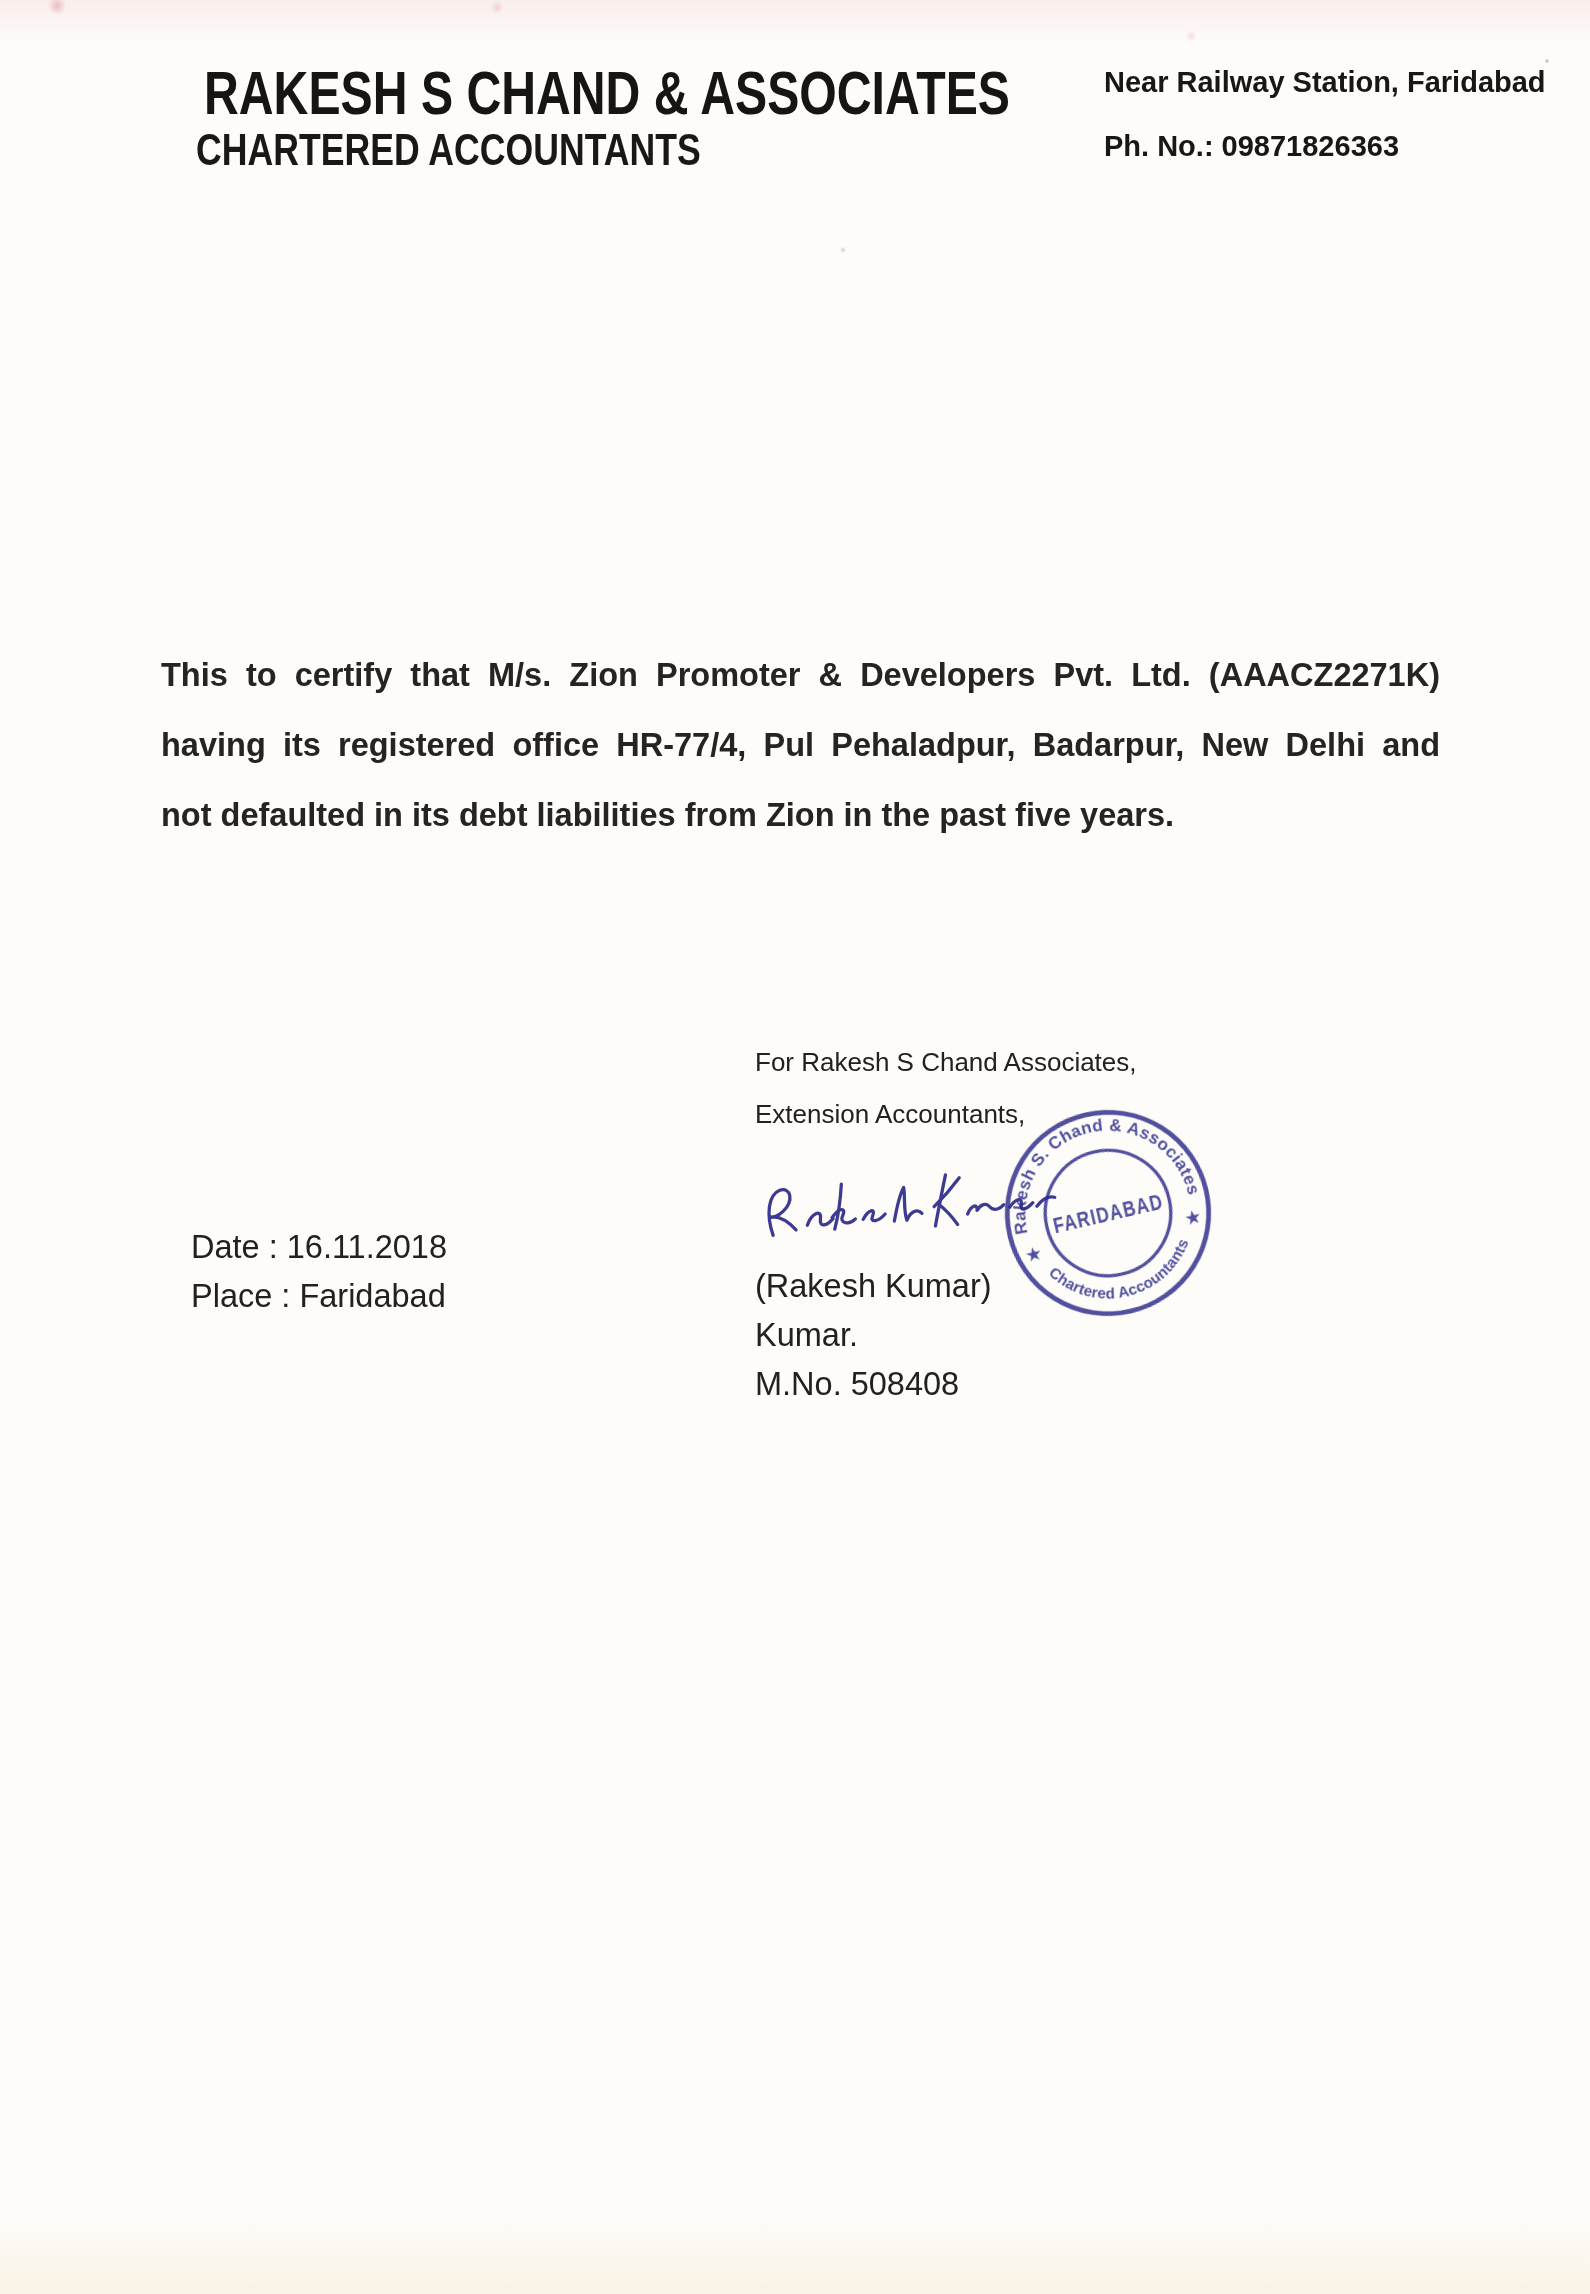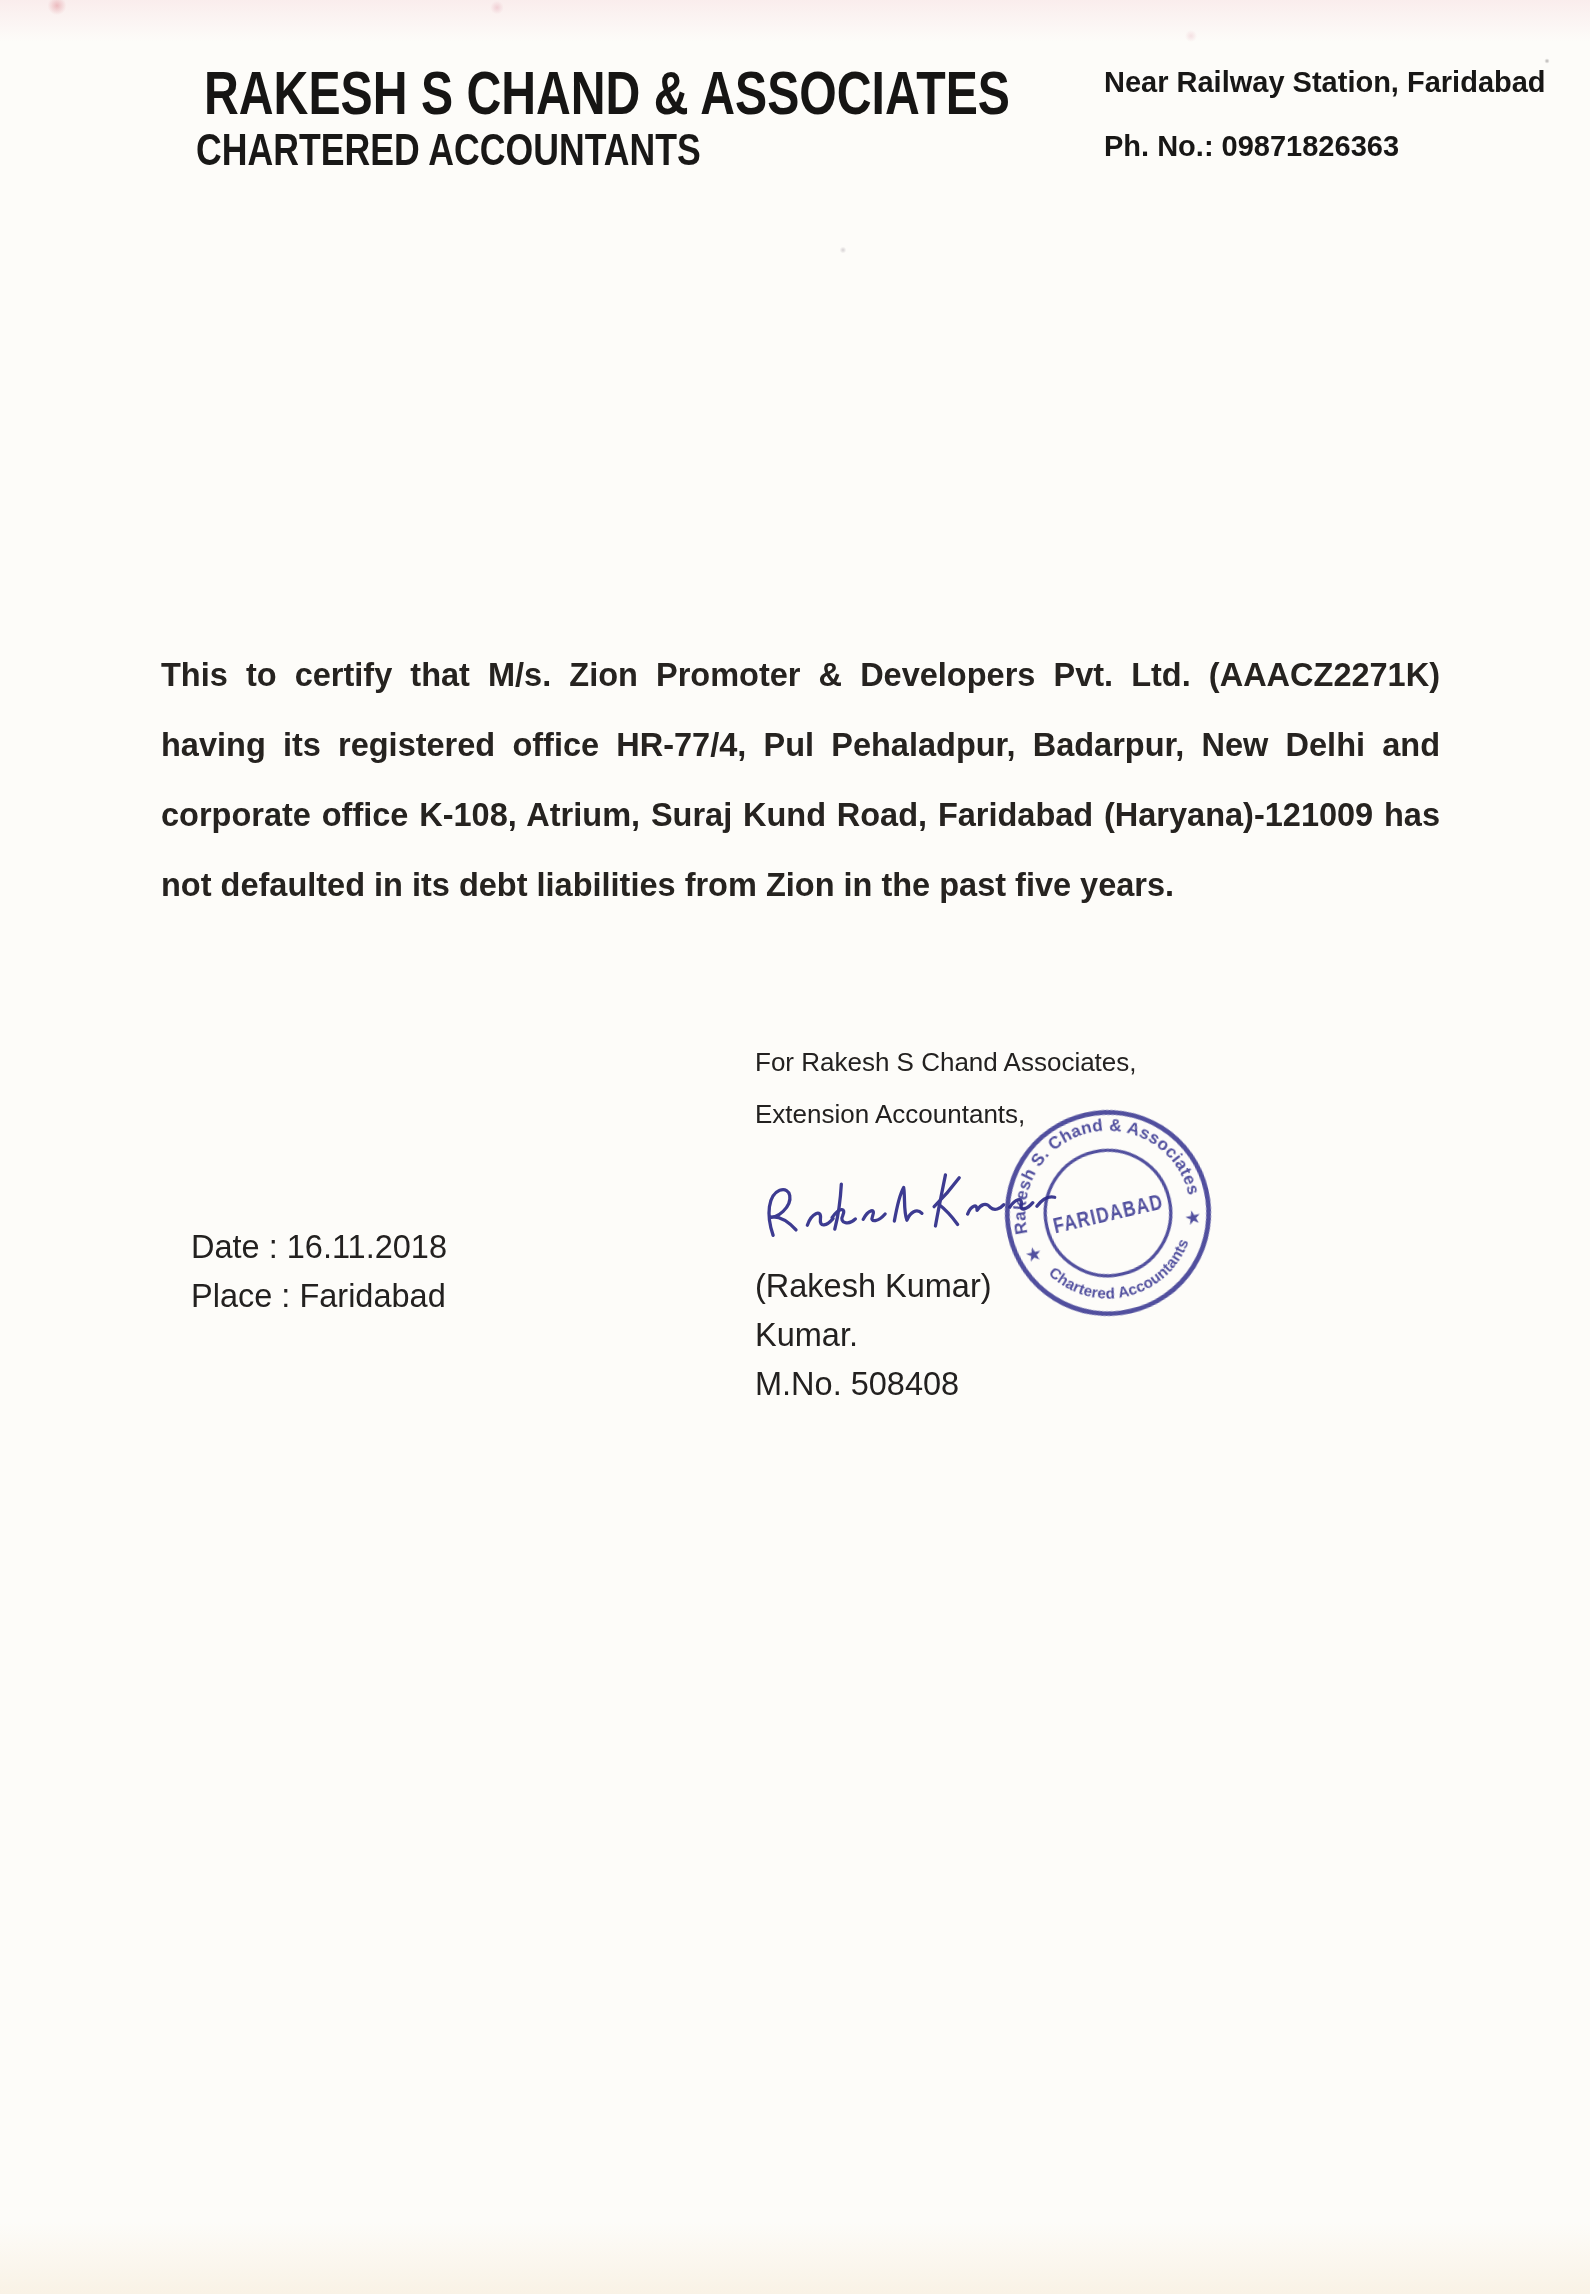--- a/index.html
+++ b/index.html
@@ -75,21 +75,20 @@
 
   <address class="addr">
     <div>Near Railway Station, Faridabad</div>
     <div>Ph. No.: 09871826363</div>
   </address>
 
 
   <main class="body">
     <div class="line j">This to certify that M/s. Zion Promoter &amp; Developers Pvt. Ltd. (AAACZ2271K)</div>
     <div class="line j">having its registered office HR-77/4, Pul Pehaladpur, Badarpur, New Delhi and</div>
-    <div class="line j">corporate office K-108, Atrium, Suraj Kund Road, Faridabad (Haryana)-121009 has</div>
     <div class="line">not defaulted in its debt liabilities from Zion in the past five years.</div>
   </main>
 
   <section class="closing">
     <div>For Rakesh S Chand Associates,</div>
     <div>Extension Accountants,</div>
   </section>
 
   <svg class="signature" viewBox="0 0 310 95" aria-hidden="true">
     <g fill="none" stroke-width="3.4" stroke-linecap="round" stroke-linejoin="round" opacity="0.92" stroke="#2d2b88">

